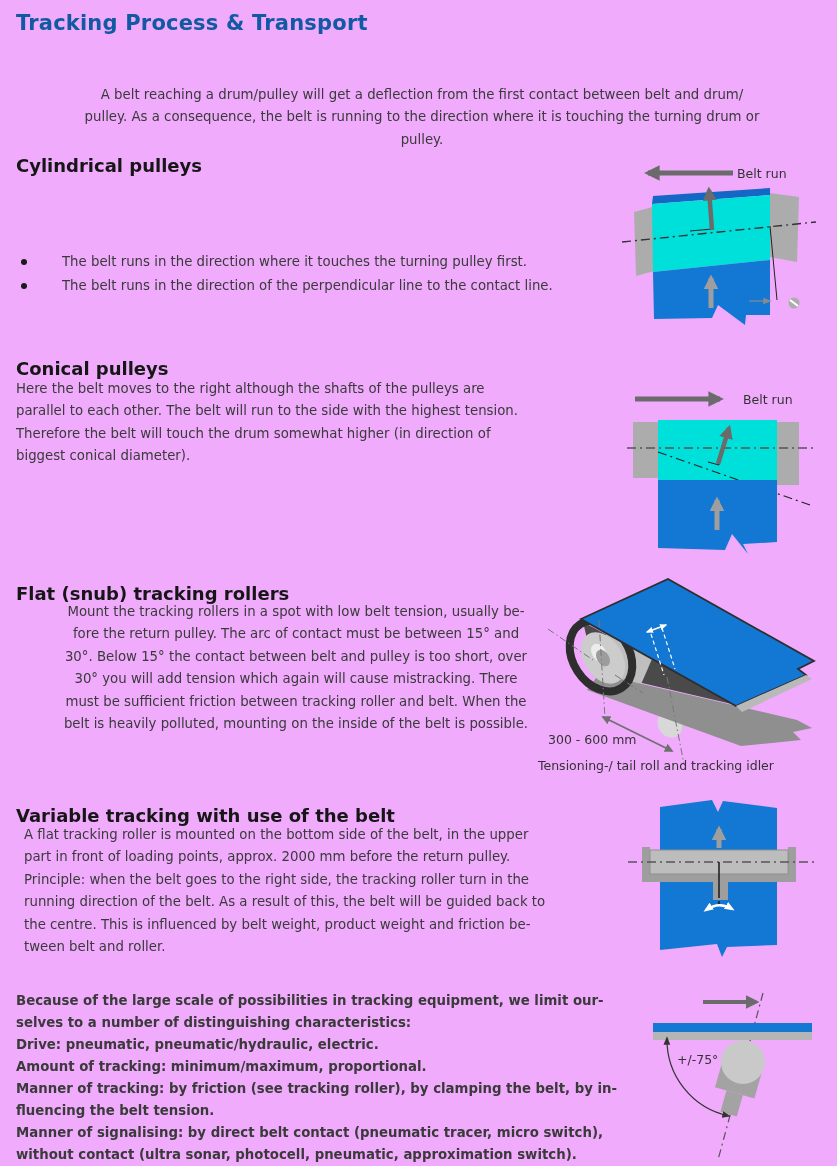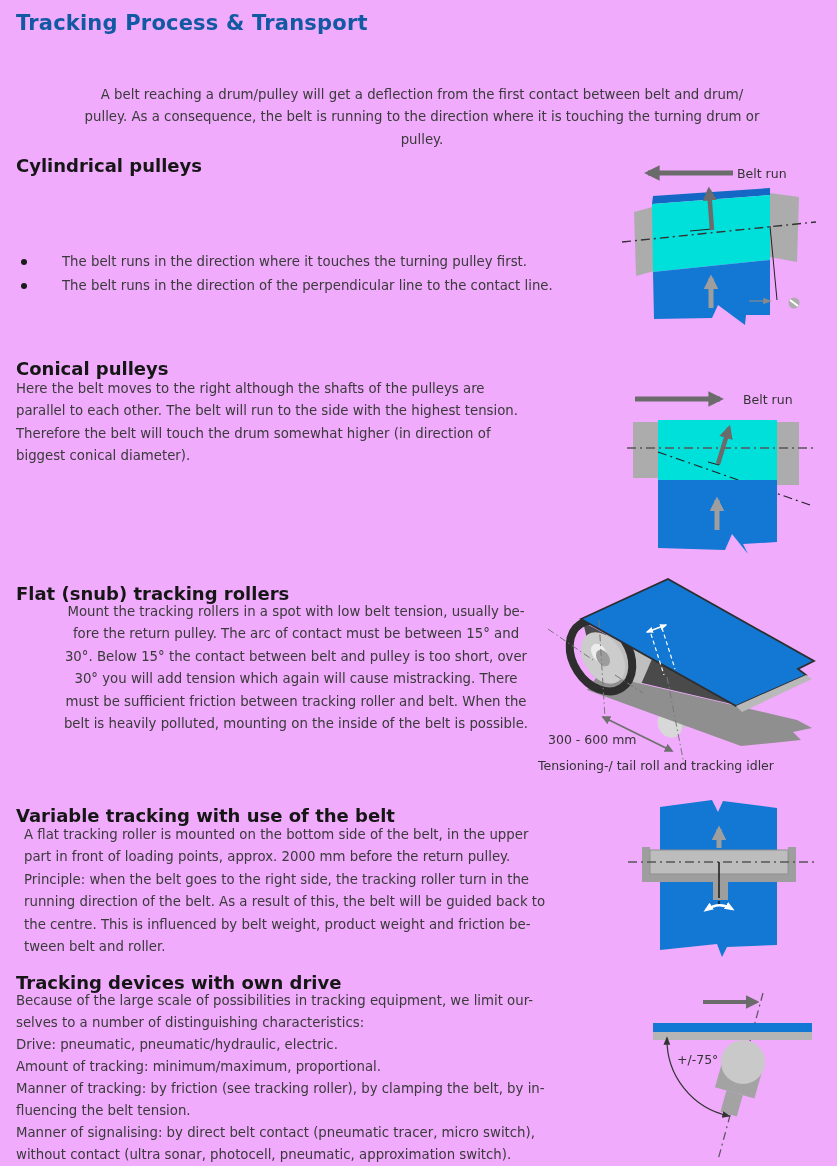--- a/index.html
+++ b/index.html
@@ -177,22 +177,21 @@
       <rect x="20" y="76" width="154" height="8"></rect>
       <rect x="91" y="84" width="15" height="18"></rect>
     </g>
     <rect x="28" y="52" width="138" height="24" fill="#bdbdbd" stroke="#8f8f8f" stroke-width="1"></rect>
     <line x1="6" y1="64" x2="194" y2="64" stroke="#555" stroke-width="1.3" stroke-dasharray="9 4 2 4"></line>
     <line x1="97" y1="64" x2="97" y2="96" stroke="#1a1a1a" stroke-width="1.5"></line>
     <line x1="97" y1="96" x2="97" y2="110" stroke="#1a1a1a" stroke-width="1.5" stroke-dasharray="4 3"></line>
     <path d="M84,112 Q97,103 110,111" fill="none" stroke="#ffffff" stroke-width="2.5" marker-start="url(#ah-wt4)" marker-end="url(#ah-wt4)"></path>
   </svg>
 
-  <div class="abs heading" style="left:16px;top:972px;">Tracking devices with own drive</div>
-  <div class="abs para" style="left:16px;top:990px;width:660px;line-height:22px;">Because of the large scale of possibilities in tracking equipment, we limit our-
+  <div class="abs para" style="left:16px;top:990px;width:660px;line-height:22px;font-weight:bold;">Because of the large scale of possibilities in tracking equipment, we limit our-
 selves to a number of distinguishing characteristics:
 Drive: pneumatic, pneumatic/hydraulic, electric.
 Amount of tracking: minimum/maximum, proportional.
 Manner of tracking: by friction (see tracking roller), by clamping the belt, by in-
 fluencing the belt tension.
 Manner of signalising: by direct belt contact (pneumatic tracer, micro switch),
 without contact (ultra sonar, photocell, pneumatic, approximation switch).</div>
 
   <svg class="abs" style="left:640px;top:988px;" width="190" height="178" viewBox="0 0 190 178">
     <defs>

